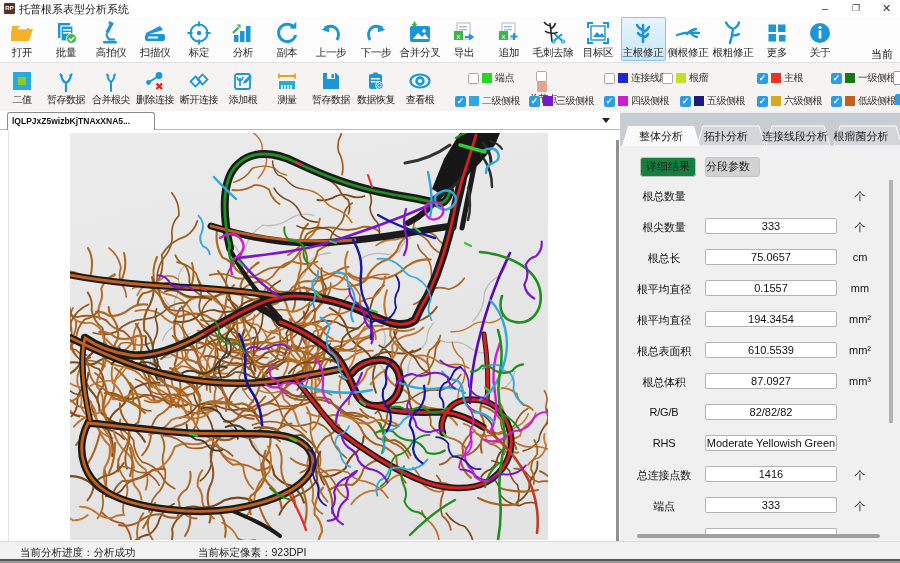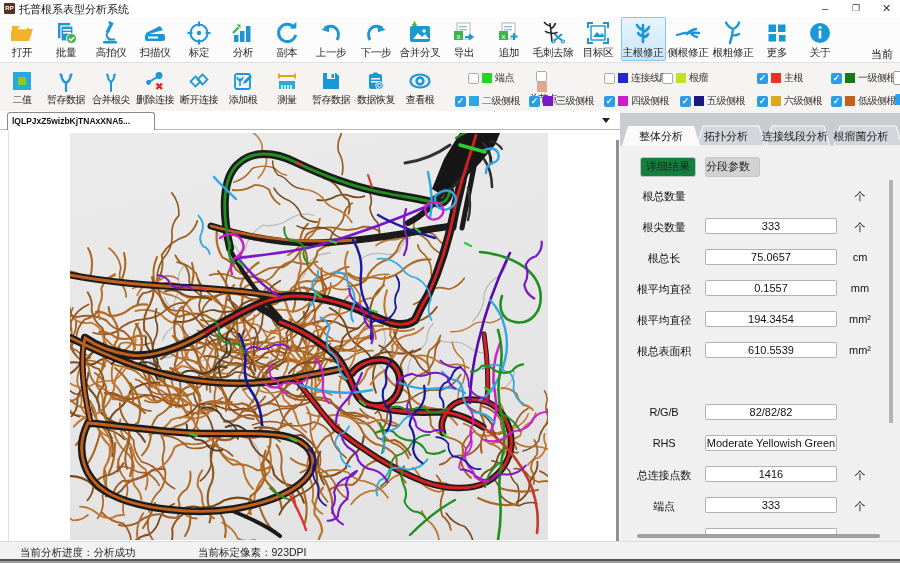--- a/index.html
+++ b/index.html
@@ -876,20 +876,25 @@
     <div class="frow abs" style="top:200px">
       <span class="flbl">根平均直径</span>
       <span class="fbox">194.3454</span>
       <span class="funit">mm²</span>
     </div>
     <div class="frow abs" style="top:231px">
       <span class="flbl">根总表面积</span>
       <span class="fbox">610.5539</span>
       <span class="funit">mm²</span>
     </div>
+    <div class="frow abs" style="top:262px">
+      <span class="flbl">根总体积</span>
+      <span class="fbox">87.0927</span>
+      <span class="funit">mm³</span>
+    </div>
     <div class="frow abs" style="top:293px">
       <span class="flbl">R/G/B</span>
       <span class="fbox">82/82/82</span>
       <span class="funit"></span>
     </div>
     <div class="frow abs" style="top:324px">
       <span class="flbl">RHS</span>
       <span class="fbox">Moderate Yellowish Green</span>
       <span class="funit"></span>
     </div>

